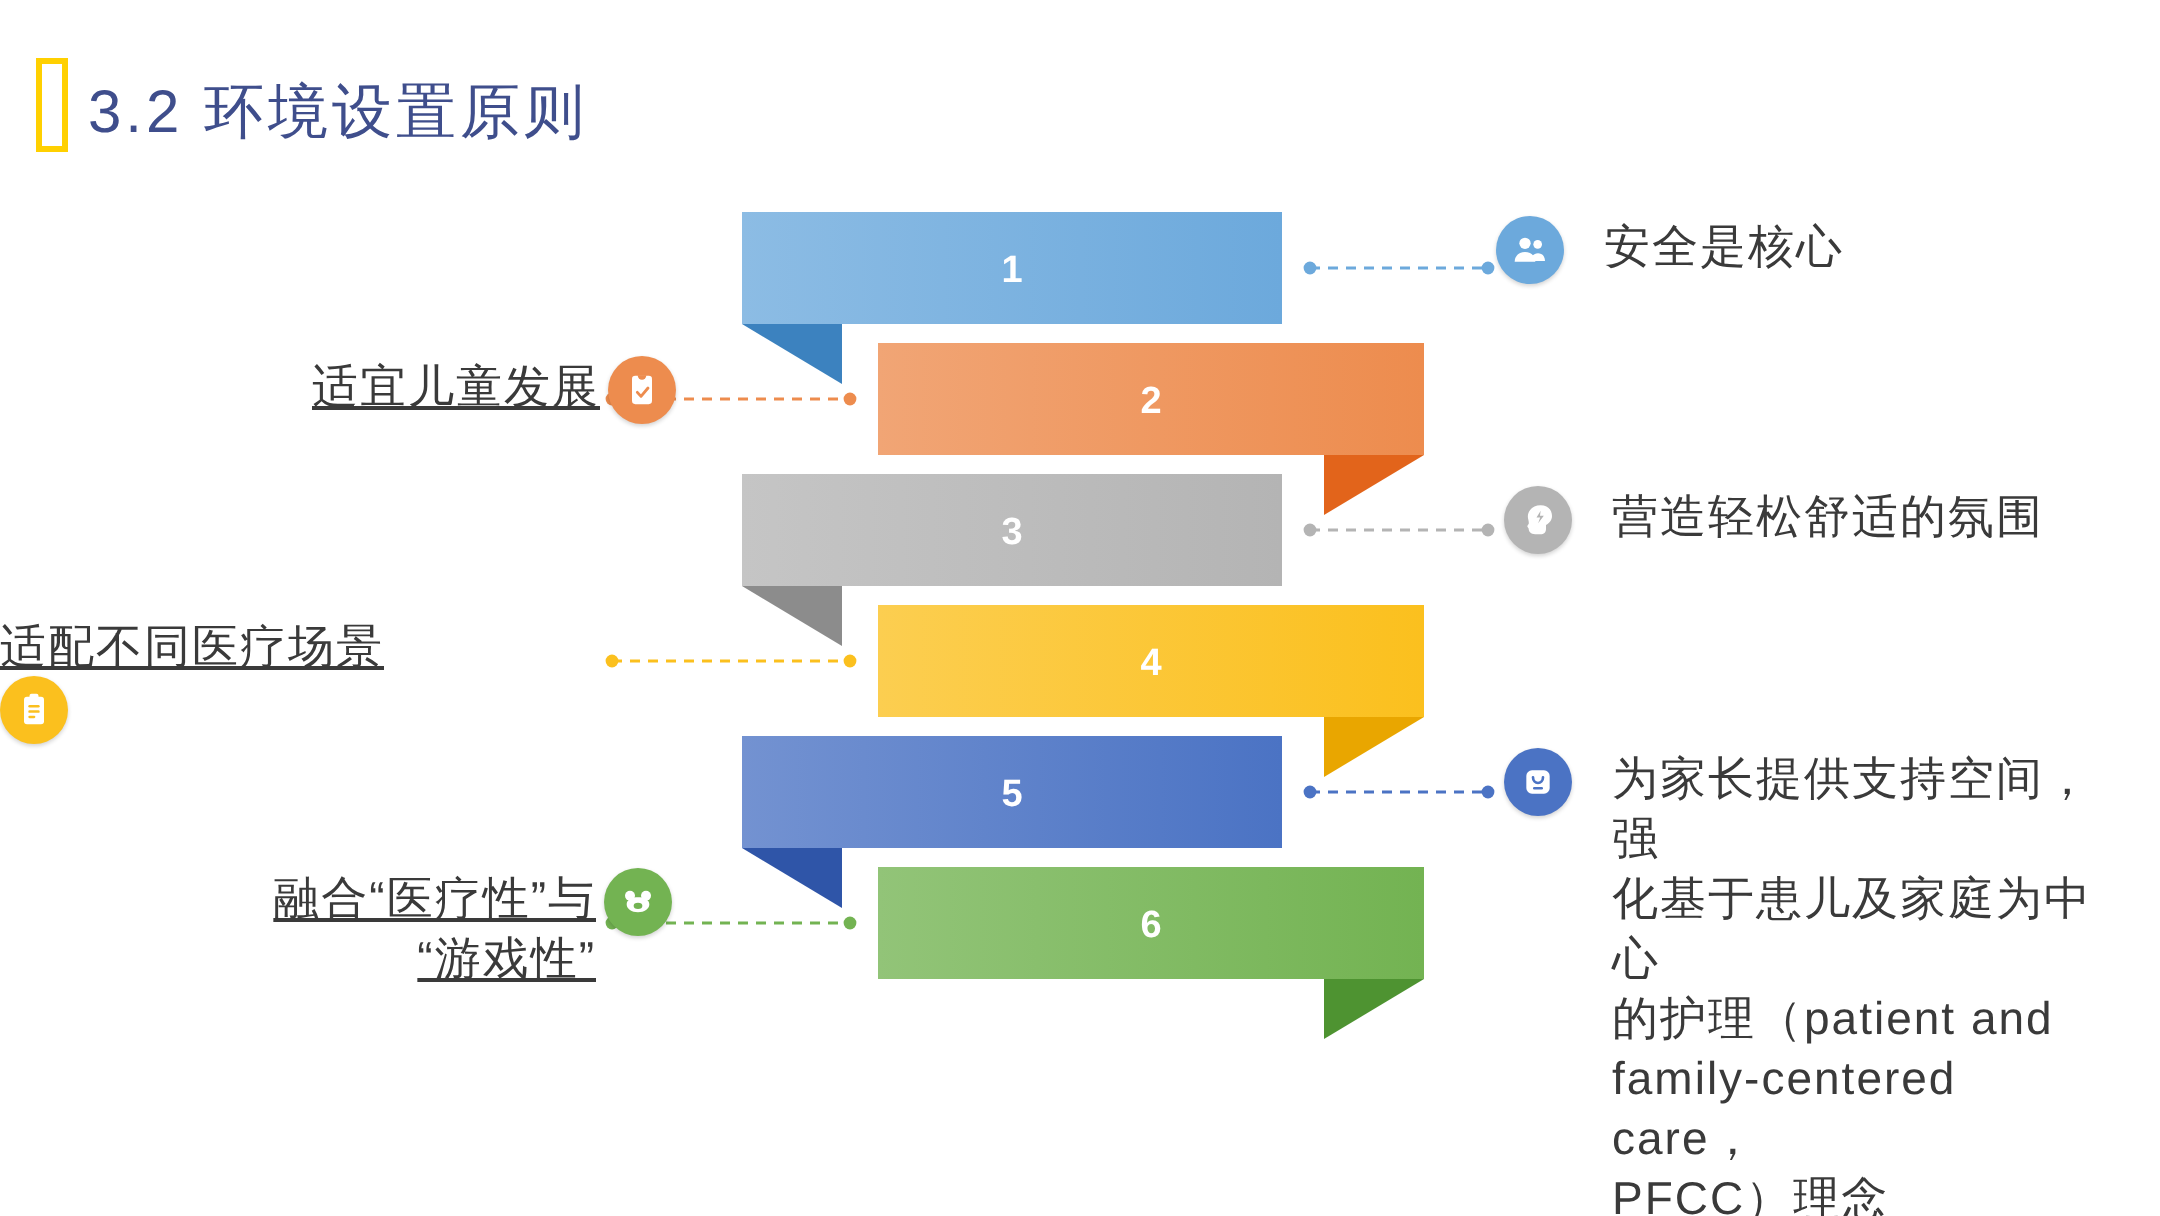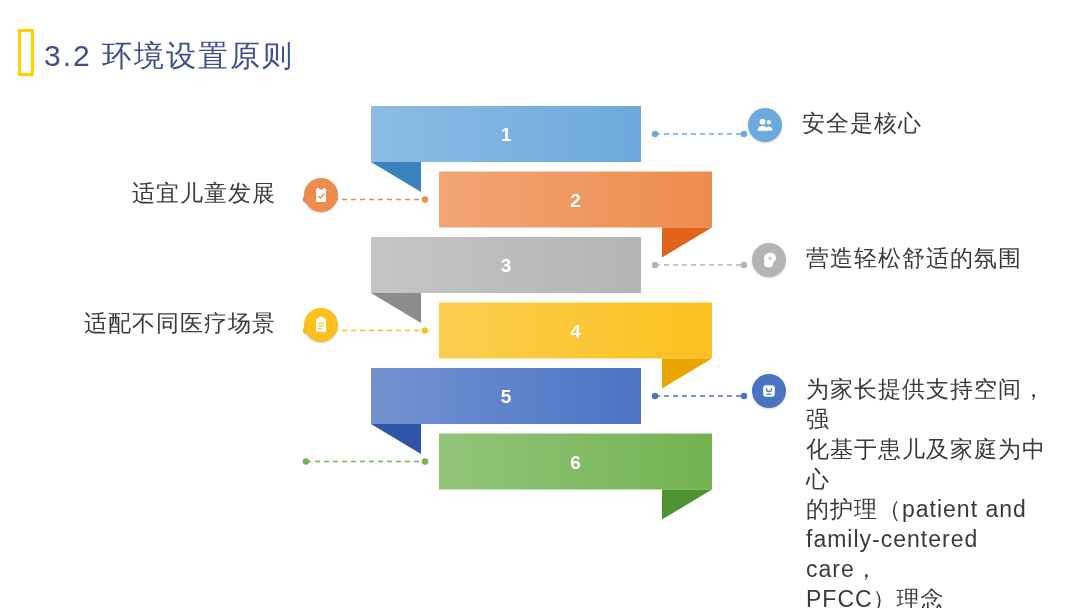--- a/index.html
+++ b/index.html
@@ -89,22 +89,23 @@
     line-height: 30px;
     letter-spacing: 1px;
     color: #3A3A3A;
     white-space: pre-line;
   }
   .callout.right .callout-text {
     margin-left: 20px;
     text-align: left;
   }
   .callout.left .callout-text {
-    margin-right: 28px;
+    margin-right: 4px;
     text-align: right;
+    text-decoration: underline;
   }
 </style>
 </head>
 <body>
 
 <div id="slide-title-wrap">
   <div id="title-marker"></div>
   <div id="slide-title">3.2 环境设置原则</div>
 </div>
 
@@ -208,21 +209,21 @@
   <div class="callout right" id="callout-3" style="left:752px; top:243px;">
     <div class="callout-icon" style="background: rgb(180, 180, 180);">
       <svg width="20" height="20" viewBox="0 0 24 24">
         <path d="M13.5 3.2c-4.4 0-7.6 3.0-7.6 6.6 0 1.8.6 2.6.6 4.1 0 .8-.9 1.0-.9 1.8 0 .7.8.9.8 1.6 0 1.6 1.3 3.3 3.9 3.3h3.2c2.0 0 3.3-1.3 3.3-3.1V15c2.2-1.1 3.6-3.1 3.6-5.4 0-3.6-2.5-6.4-6.9-6.4z" fill="#ffffff"></path>
         <path d="M13.6 6.4l-2.5 4.1h2.2l-1.2 3.4 3.4-4.5h-2.3z" fill="#B4B4B4"></path>
       </svg>
     </div>
     <div class="callout-text">营造轻松舒适的氛围</div>
   </div>
 
-  <div class="callout left" id="callout-4" style="left:0px; top:308px; width:338px;">
+  <div class="callout left" id="callout-4" style="left:0px; top:308px; width:338px;flex-direction:column;">
     <div class="callout-text">适配不同医疗场景</div>
     <div class="callout-icon" style="background: rgb(251, 192, 30);">
       <svg width="20" height="20" viewBox="0 0 24 24">
         <rect x="6" y="4" width="12" height="16.5" rx="1.8" fill="#ffffff"></rect>
         <rect x="9.3" y="2.2" width="5.4" height="3.2" rx="1.2" fill="#ffffff"></rect>
         <rect x="8.6" y="9" width="6.8" height="1.5" rx="0.7" fill="#FBC01E"></rect>
         <rect x="8.6" y="12.2" width="6.8" height="1.5" rx="0.7" fill="#FBC01E"></rect>
         <rect x="8.6" y="15.4" width="4.2" height="1.5" rx="0.7" fill="#FBC01E"></rect>
       </svg>
     </div>
@@ -236,14 +237,26 @@
         <rect x="9" y="15" width="6" height="1.5" rx="0.7" fill="#4B73C4"></rect>
       </svg>
     </div>
     <div class="callout-text">为家长提供支持空间，强
 化基于患儿及家庭为中心
 的护理（patient and
 family-centered care，
 PFCC）理念</div>
   </div>
 
+  <div class="callout left" id="callout-6" style="left:0px; top:434px; width:336px;">
+    <div class="callout-text">融合“医疗性”与
+“游戏性”</div>
+    <div class="callout-icon" style="background: rgb(115, 179, 82);">
+      <svg width="20" height="20" viewBox="0 0 24 24">
+        <circle cx="7.2" cy="8.2" r="3.0" fill="#ffffff"></circle>
+        <circle cx="16.8" cy="8.2" r="3.0" fill="#ffffff"></circle>
+        <path d="M5.2 13.4c0-2.6 3.0-4.2 6.8-4.2s6.8 1.6 6.8 4.2c0 2.8-3.0 4.8-6.8 4.8s-6.8-2-6.8-4.8z" fill="#ffffff"></path>
+        <ellipse cx="12" cy="14.3" rx="2.6" ry="1.9" fill="#73B352"></ellipse>
+      </svg>
+    </div>
+  </div>
 
 </div>
 
 </body></html>

